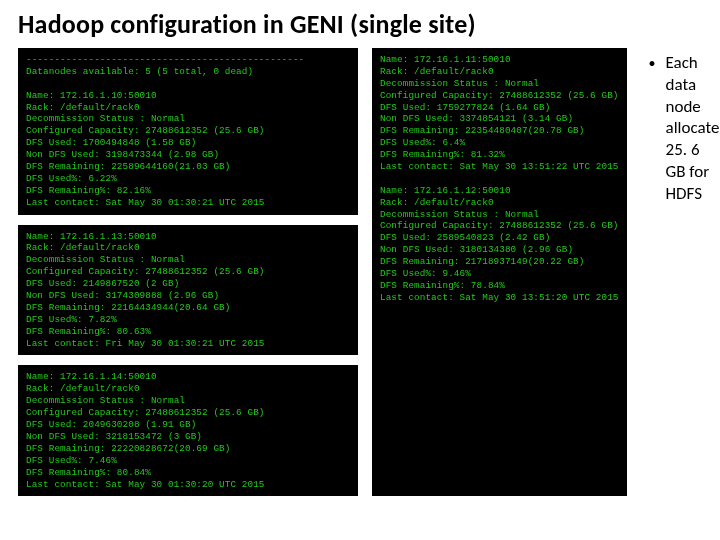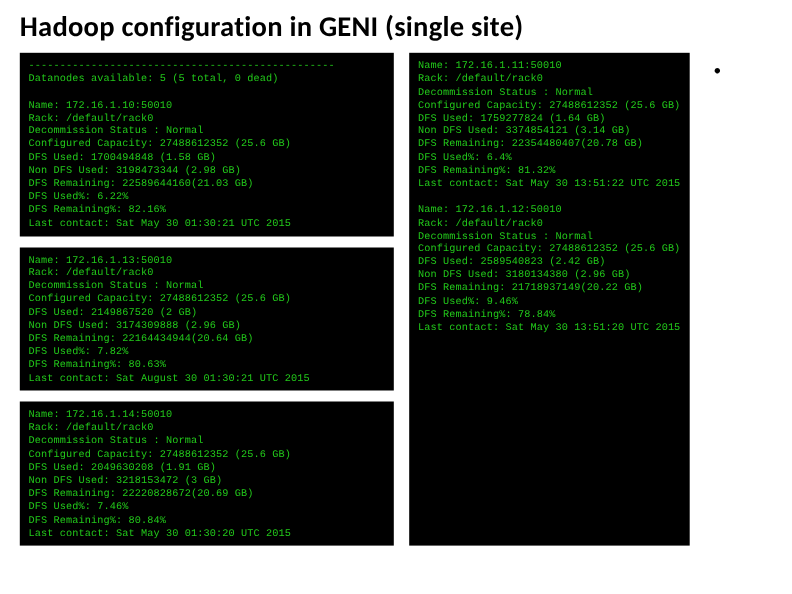--- a/index.html
+++ b/index.html
@@ -46,21 +46,21 @@
 Last contact: Sat May 30 01:30:21 UTC 2015</div>
       <div class="term">Name: 172.16.1.13:50010
 Rack: /default/rack0
 Decommission Status : Normal
 Configured Capacity: 27488612352 (25.6 GB)
 DFS Used: 2149867520 (2 GB)
 Non DFS Used: 3174309888 (2.96 GB)
 DFS Remaining: 22164434944(20.64 GB)
 DFS Used%: 7.82%
 DFS Remaining%: 80.63%
-Last contact: Sat August 30 01:30:21 UTC 2015</div>
+Last contact: Fri May 30 01:30:21 UTC 2015</div>
       <div class="term">Name: 172.16.1.14:50010
 Rack: /default/rack0
 Decommission Status : Normal
 Configured Capacity: 27488612352 (25.6 GB)
 DFS Used: 2049630208 (1.91 GB)
 Non DFS Used: 3218153472 (3 GB)
 DFS Remaining: 22220828672(20.69 GB)
 DFS Used%: 7.46%
 DFS Remaining%: 80.84%
 Last contact: Sat May 30 01:30:20 UTC 2015</div>
@@ -84,16 +84,17 @@
 Configured Capacity: 27488612352 (25.6 GB)
 DFS Used: 2589540823 (2.42 GB)
 Non DFS Used: 3180134380 (2.96 GB)
 DFS Remaining: 21718937149(20.22 GB)
 DFS Used%: 9.46%
 DFS Remaining%: 78.84%
 Last contact: Sat May 30 13:51:20 UTC 2015</div>
 
       <div class="bullet-area">
         <span class="bullet-dot">•</span>
+        <span class="bullet-text">Each data node allocate 25. 6 GB for HDFS</span>
       </div>
     </div>
   </div>
 </div>
 
 </body></html>

